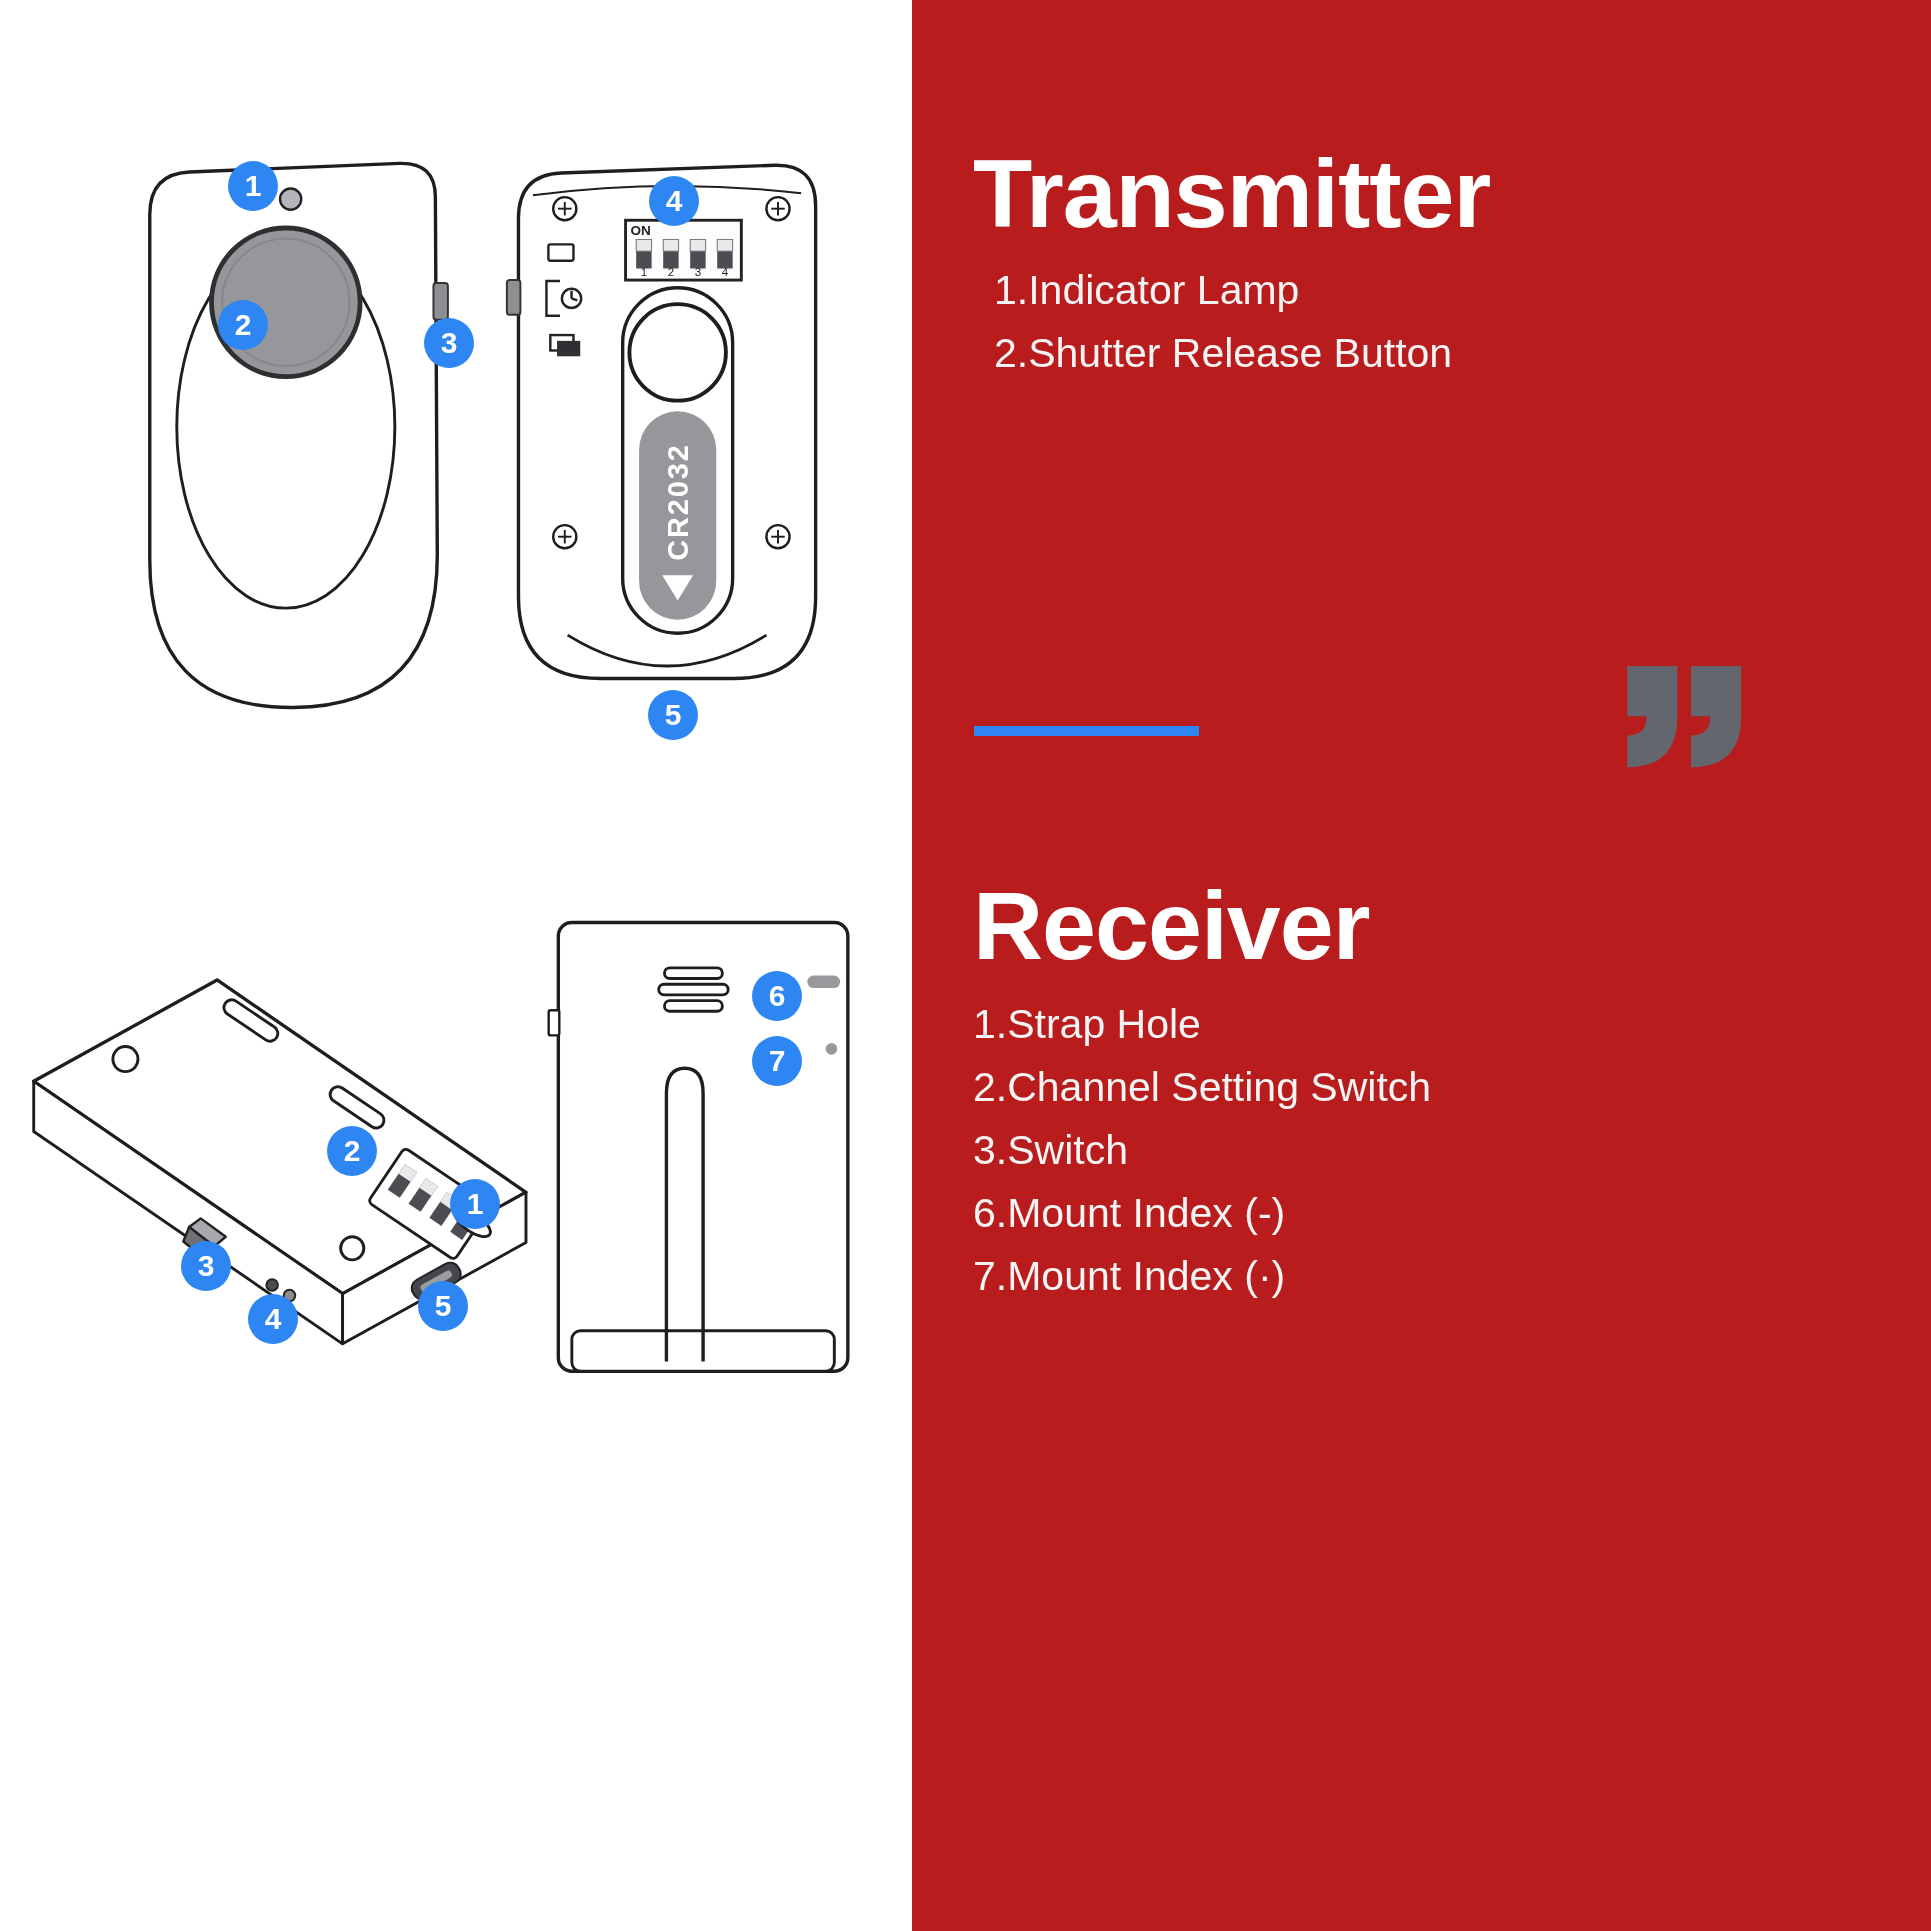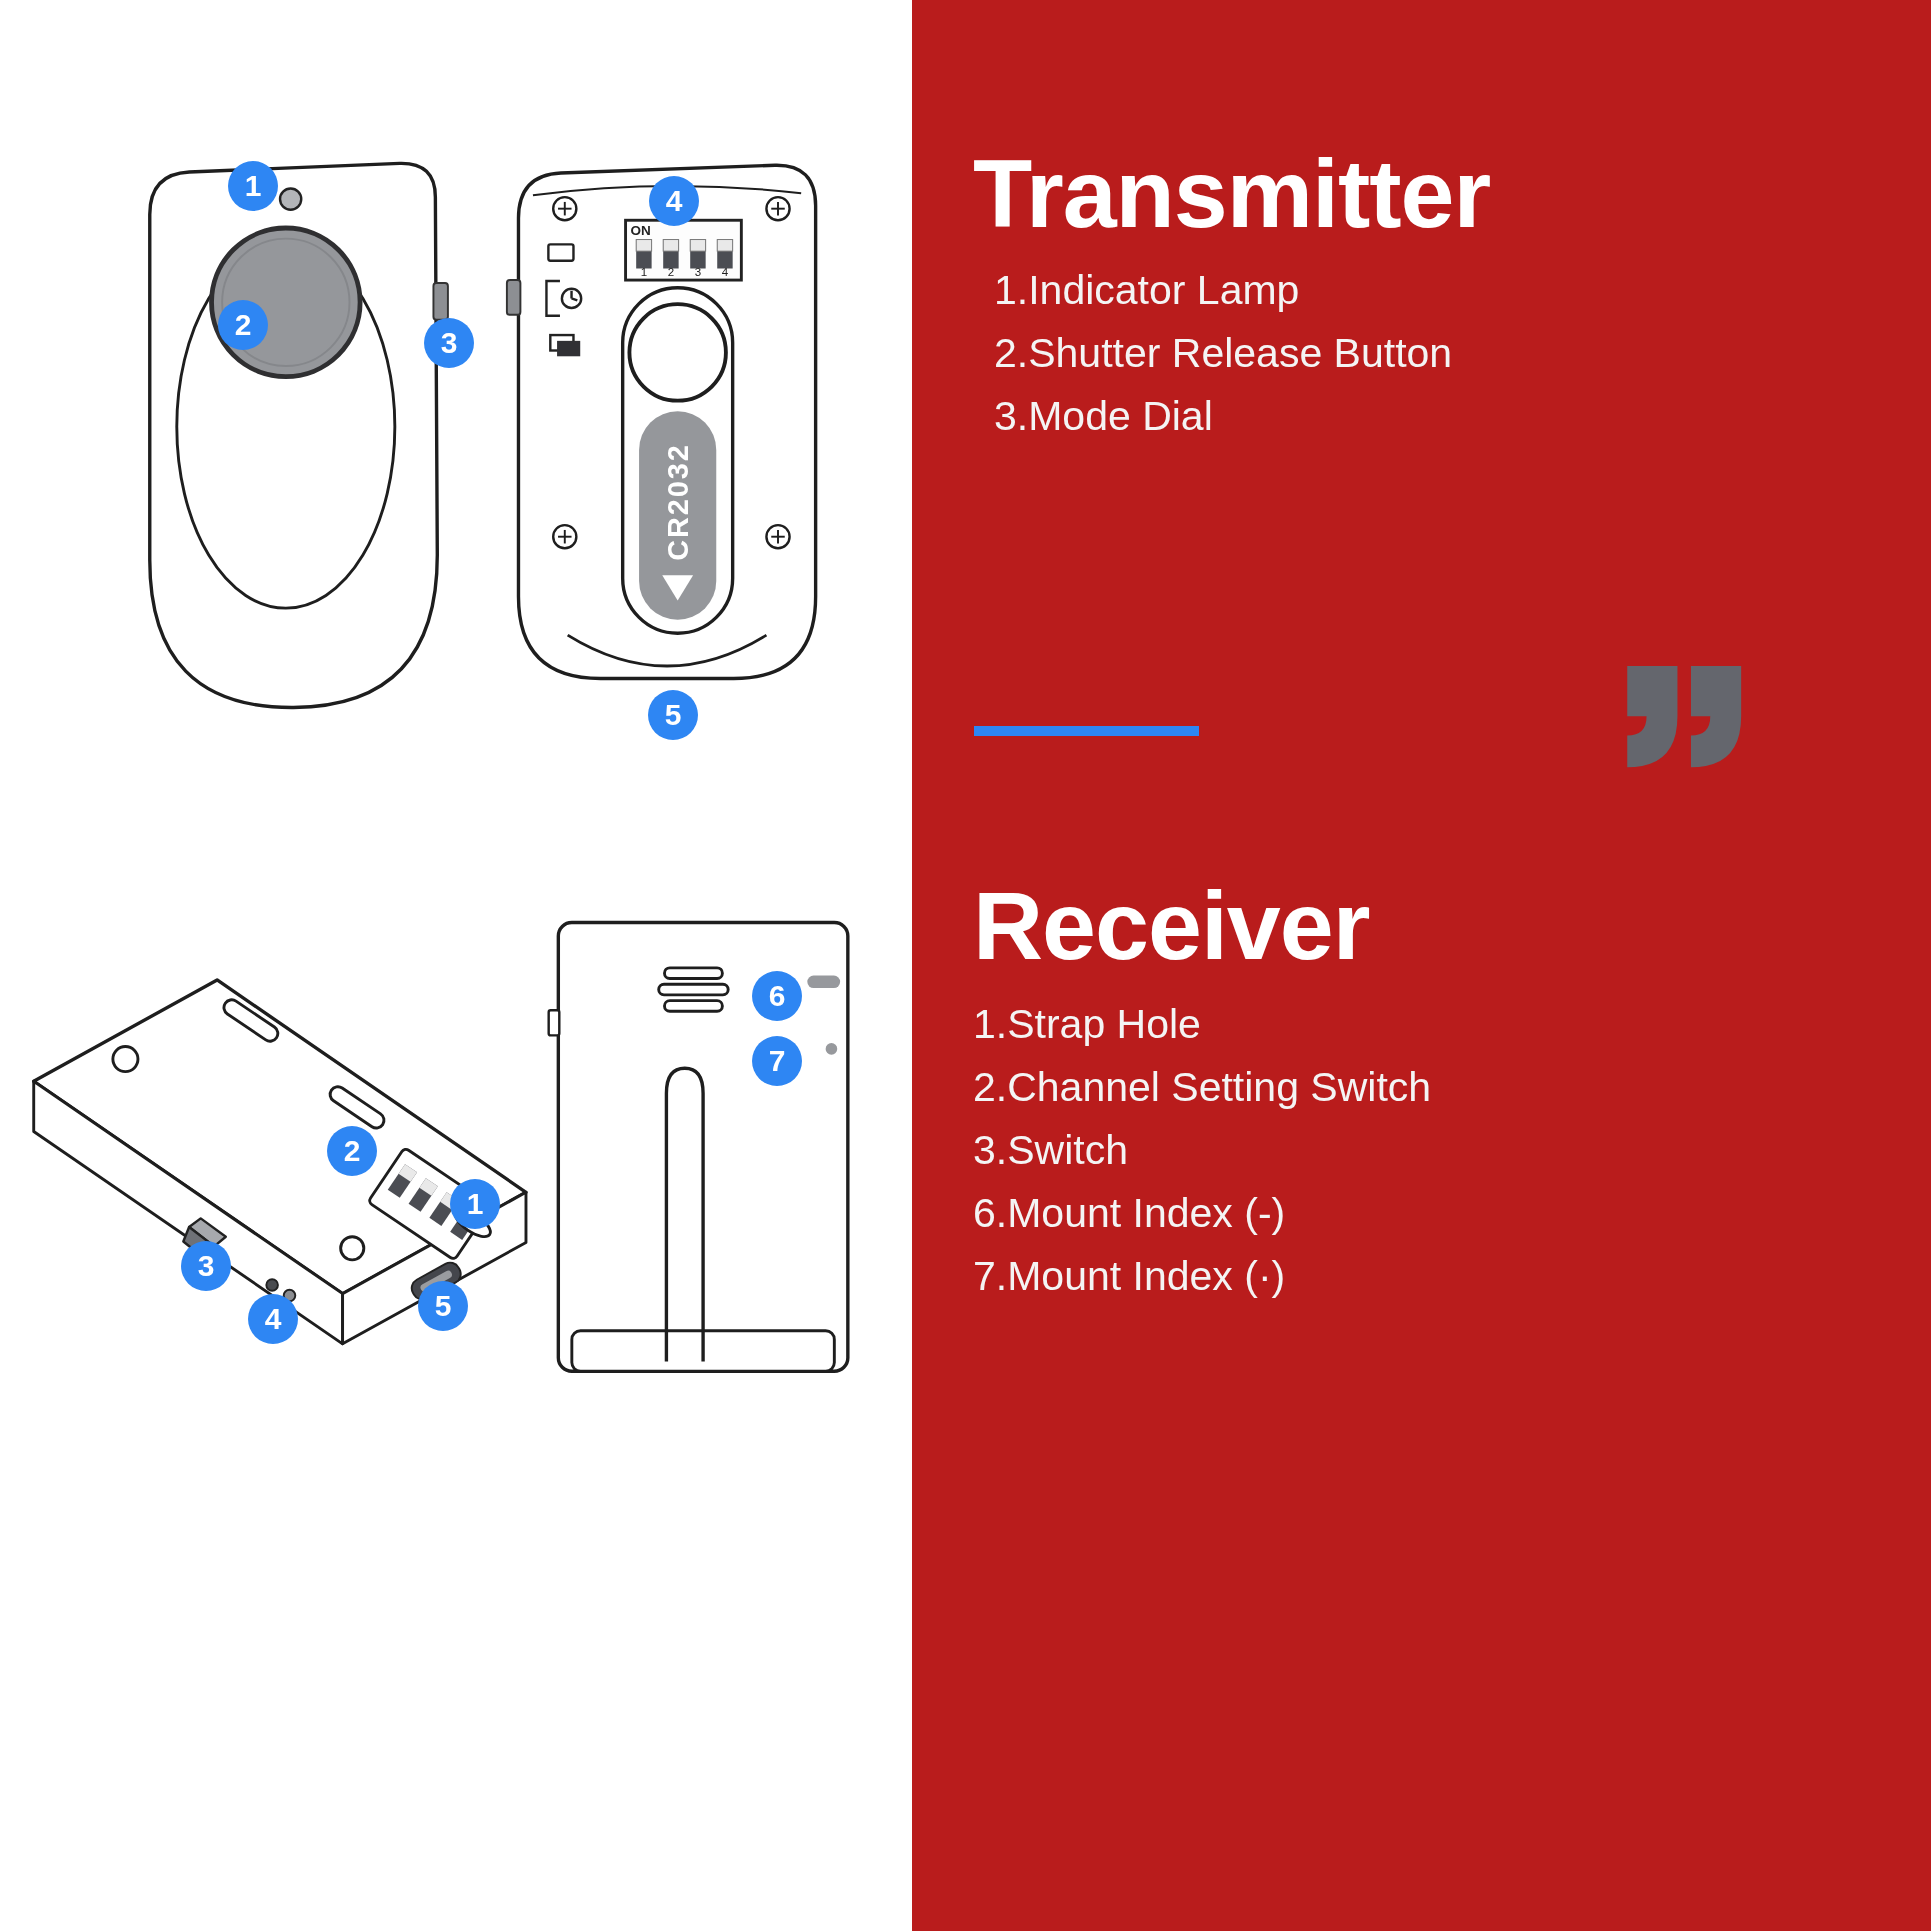--- a/index.html
+++ b/index.html
@@ -159,21 +159,20 @@
   <div class="badge" style="left:248px;top:1294px">4</div>
   <div class="badge" style="left:418px;top:1281px">5</div>
   <div class="badge" style="left:752px;top:971px">6</div>
   <div class="badge" style="left:752px;top:1036px">7</div>
 
   <section class="panel">
     <h1 id="t-title">Transmitter</h1>
     <ul id="t-items" class="items">
       <li>1.Indicator Lamp</li>
       <li>2.Shutter Release Button</li>
-      <li>3.Mode Dial</li>
     </ul>
 
     <div class="divider"></div>
 
     <svg class="quote" width="126" height="111" viewBox="0 0 130 115">
       <path d="M0,0 H52 V52 Q52,105 0,105 V72 Q20,72 20,52 H0 Z" fill="#64666d"></path>
       <path d="M66,0 H118 V52 Q118,105 66,105 V72 Q86,72 86,52 H66 Z" fill="#64666d"></path>
     </svg>
 
     <h1 id="r-title">Receiver</h1>

